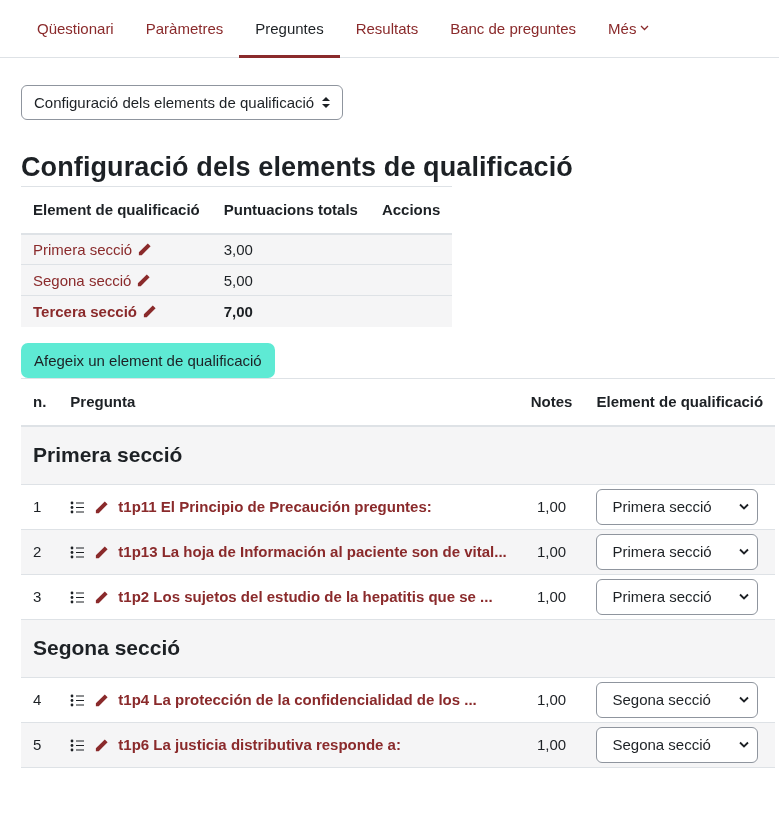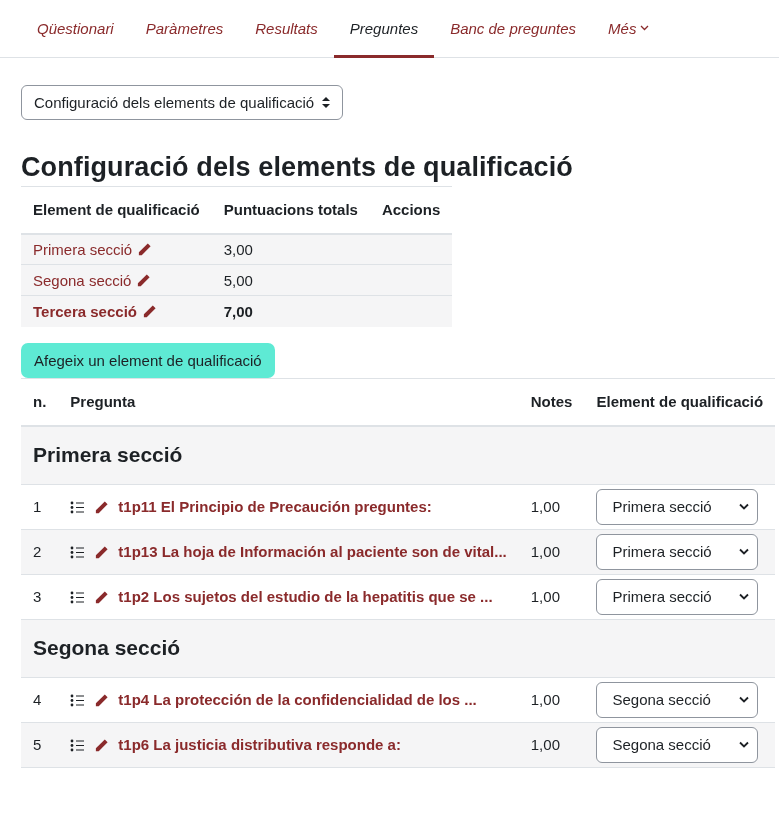--- a/index.html
+++ b/index.html
@@ -9,21 +9,20 @@
     font-family: "Liberation Sans", "DejaVu Sans", sans-serif;
     color: #1d2125; font-size: 15px;
   }
   a { color: #8a2a2b; text-decoration: none; }
 
   
   .secnav {
     height: 58px; border-bottom: 1px solid #dee2e6;
     display: flex; align-items: stretch; padding-left: 21px;
     position: relative;
-    font-style: italic;
   }
   .secnav .tab {
     padding: 0 16px; display: flex; align-items: center;
     font-size: 15px; color: #8a2a2b; position: relative;
     height: 57px; margin-top: 0;
   }
   .secnav .tab.active { color: #1d2125; }
   .secnav .tab.active::after {
     content: ""; position: absolute; left: 0; right: 0; bottom: -1px;
     height: 3px; background: #8a2a2b;
@@ -75,39 +74,39 @@
     text-align: left; font-weight: bold; font-size: 15px;
     height: 48px; padding: 0 12px; border-bottom: 2px solid #dee2e6; white-space: nowrap;
   }
   .assign-table th.notes { text-align: center; }
   .assign-table td { height: 45px; padding: 0 12px; border-bottom: 1px solid #dee2e6; font-size: 15px; white-space: nowrap; }
   .assign-table tr.section td {
     background: #f5f5f6; height: 58px; font-size: 21px; font-weight: bold;
   }
   .assign-table tr.alt td { background: #f5f5f6; }
   .assign-table td.n { width: 40px; }
-  .assign-table td.notes { text-align: left; width: 75px; }
+  .assign-table td.notes { text-align: center; width: 75px; }
   .assign-table td.sel { width: 174px; padding-right: 12px; }
   .qlink { font-weight: bold; color: #8a2a2b; }
   .qicons { display: inline-flex; align-items: center; gap: 9px; margin-right: 9px; vertical-align: -2px; }
   .select {
     display: flex; align-items: center; justify-content: space-between;
     width: 162px; height: 36px; padding: 0 8px 0 15px;
     border: 1px solid #8f959e; border-radius: 6px; background: #fff;
     font-size: 15px; color: #1d2125;
   }
 </style>
 </head>
 <body>
 
 <nav class="secnav">
   <a class="tab">Qüestionari</a>
   <a class="tab">Paràmetres</a>
+  <a class="tab active">Preguntes</a>
   <a class="tab">Resultats</a>
-  <a class="tab active">Preguntes</a>
   <a class="tab">Banc de preguntes</a>
   <a class="tab">
     <span>Més</span>
     <svg class="chev" width="9" height="6" viewBox="0 0 9 6">
         <path d="M1 1l3.5 3.5L8 1" fill="none" stroke="#8a2a2b" stroke-width="1.3"></path>
       </svg>
   </a>
 </nav>
 
 <div class="content">

